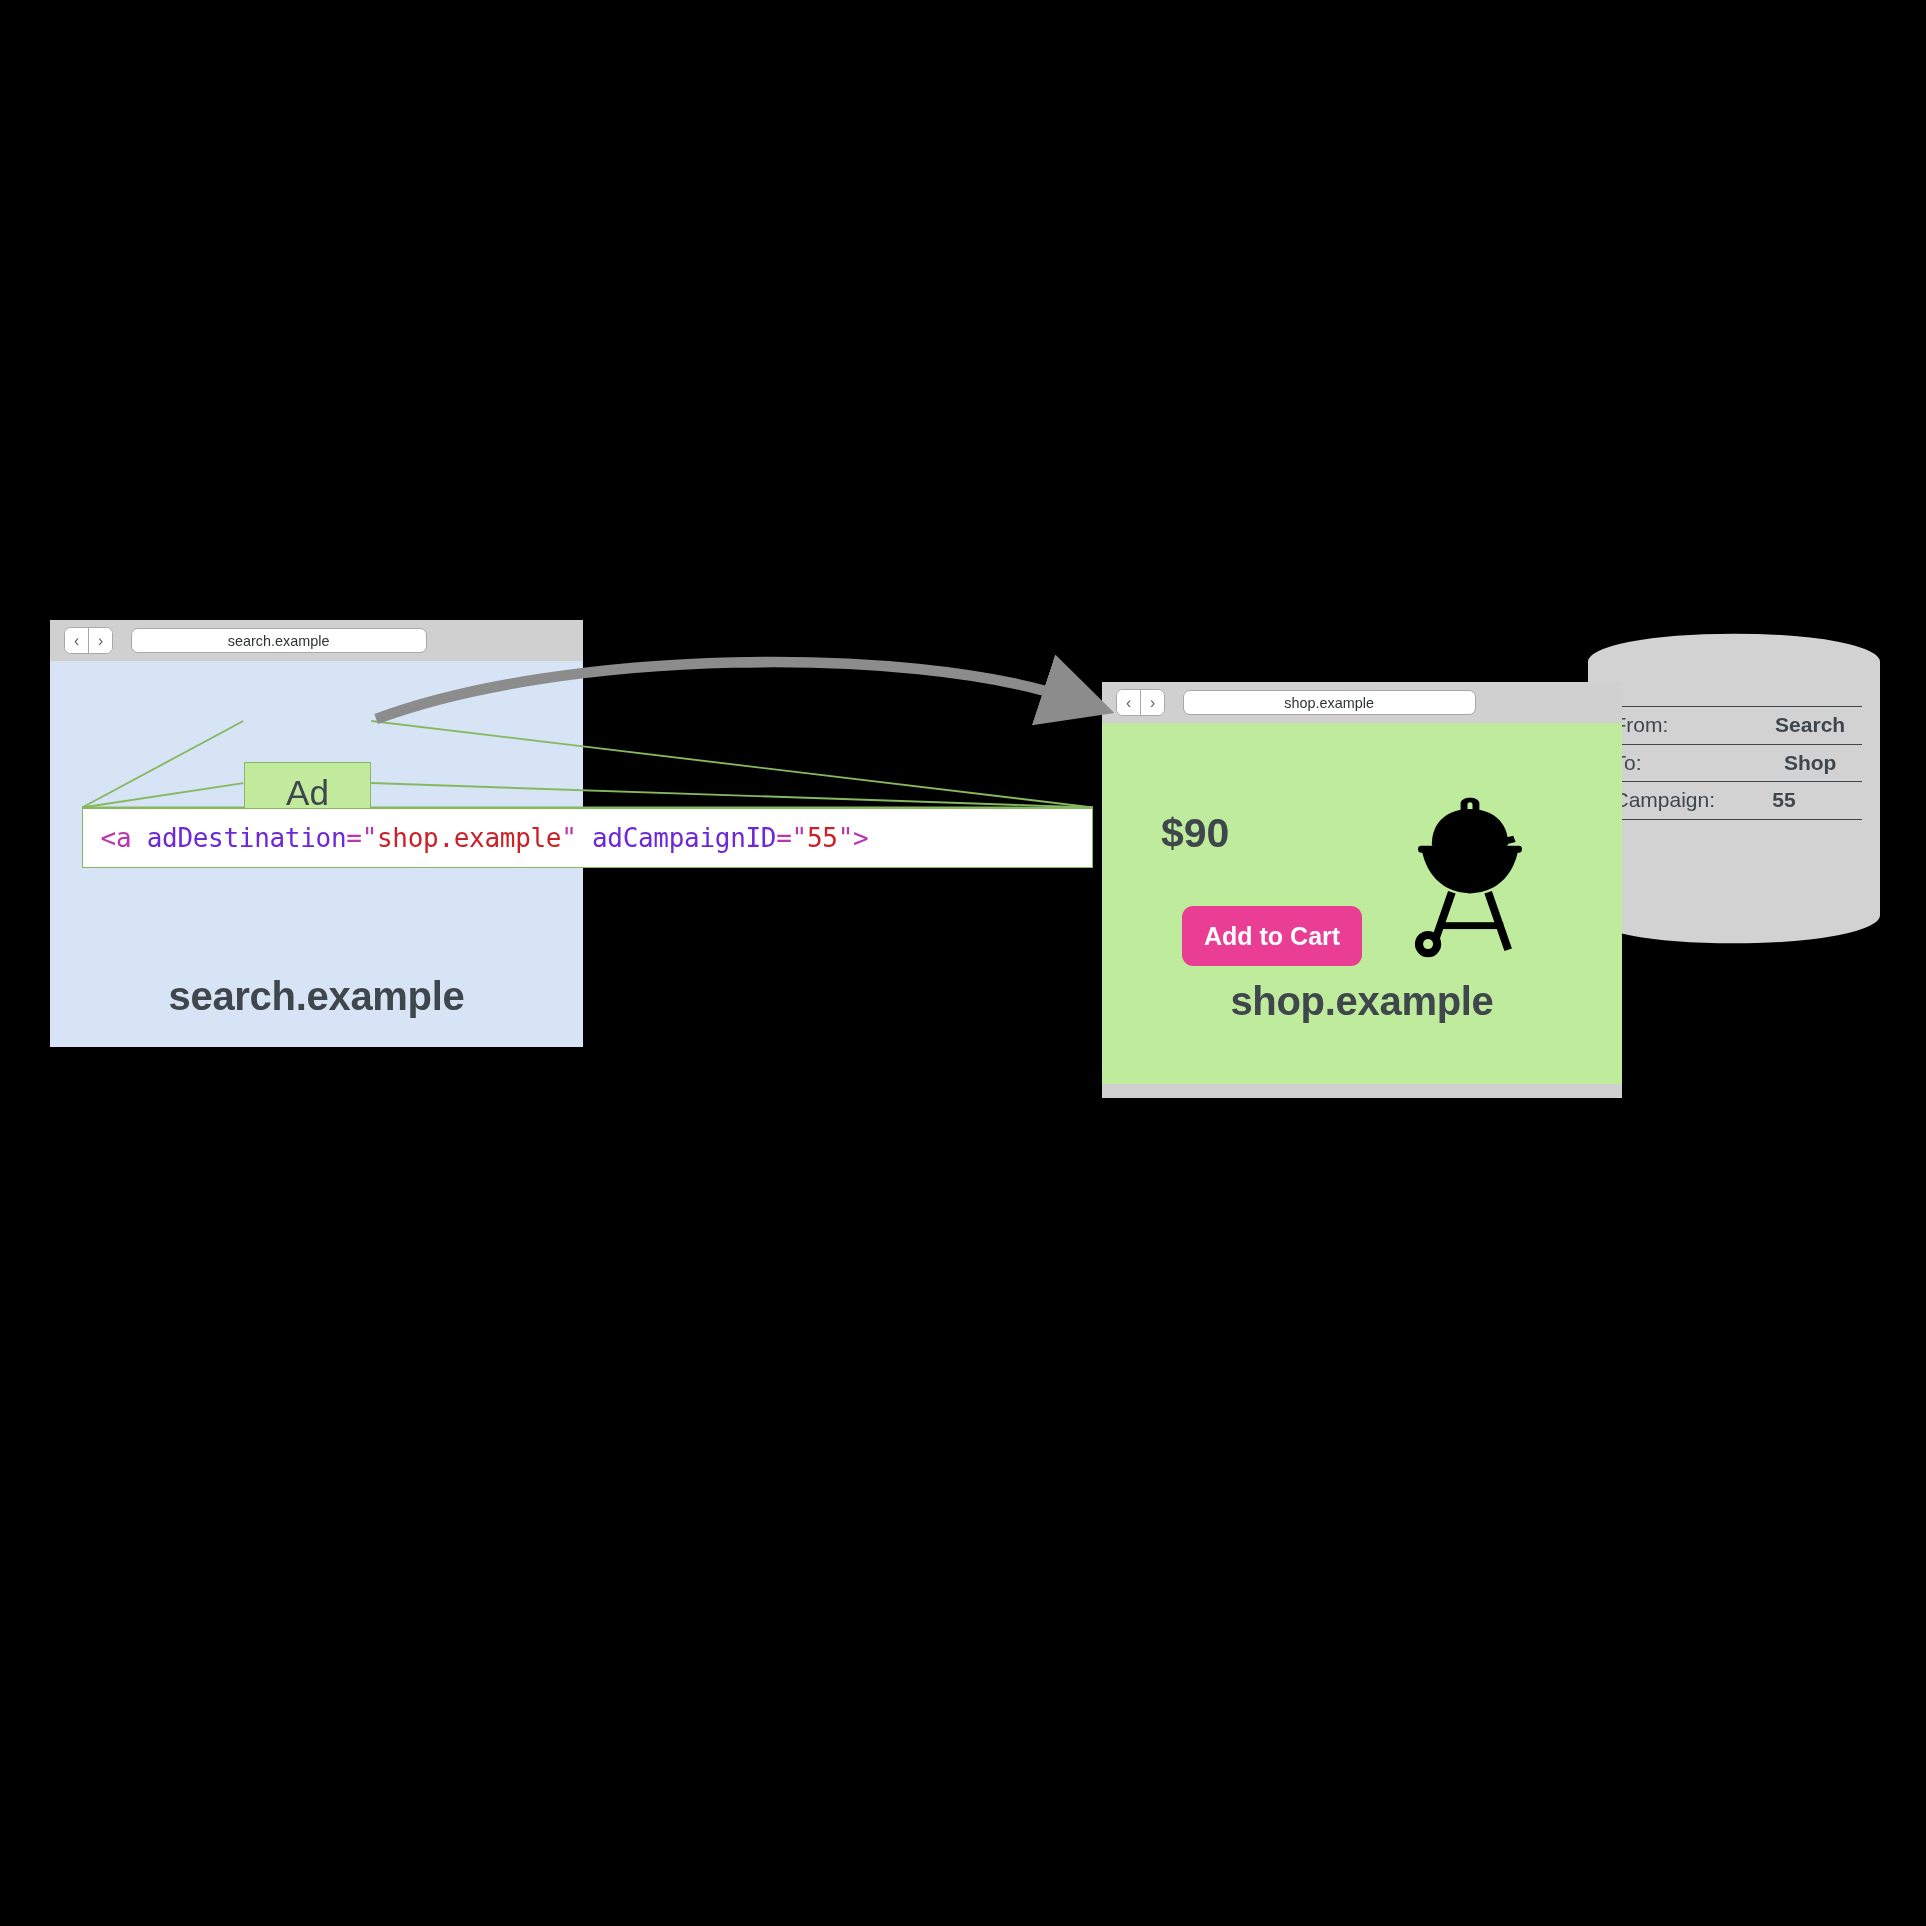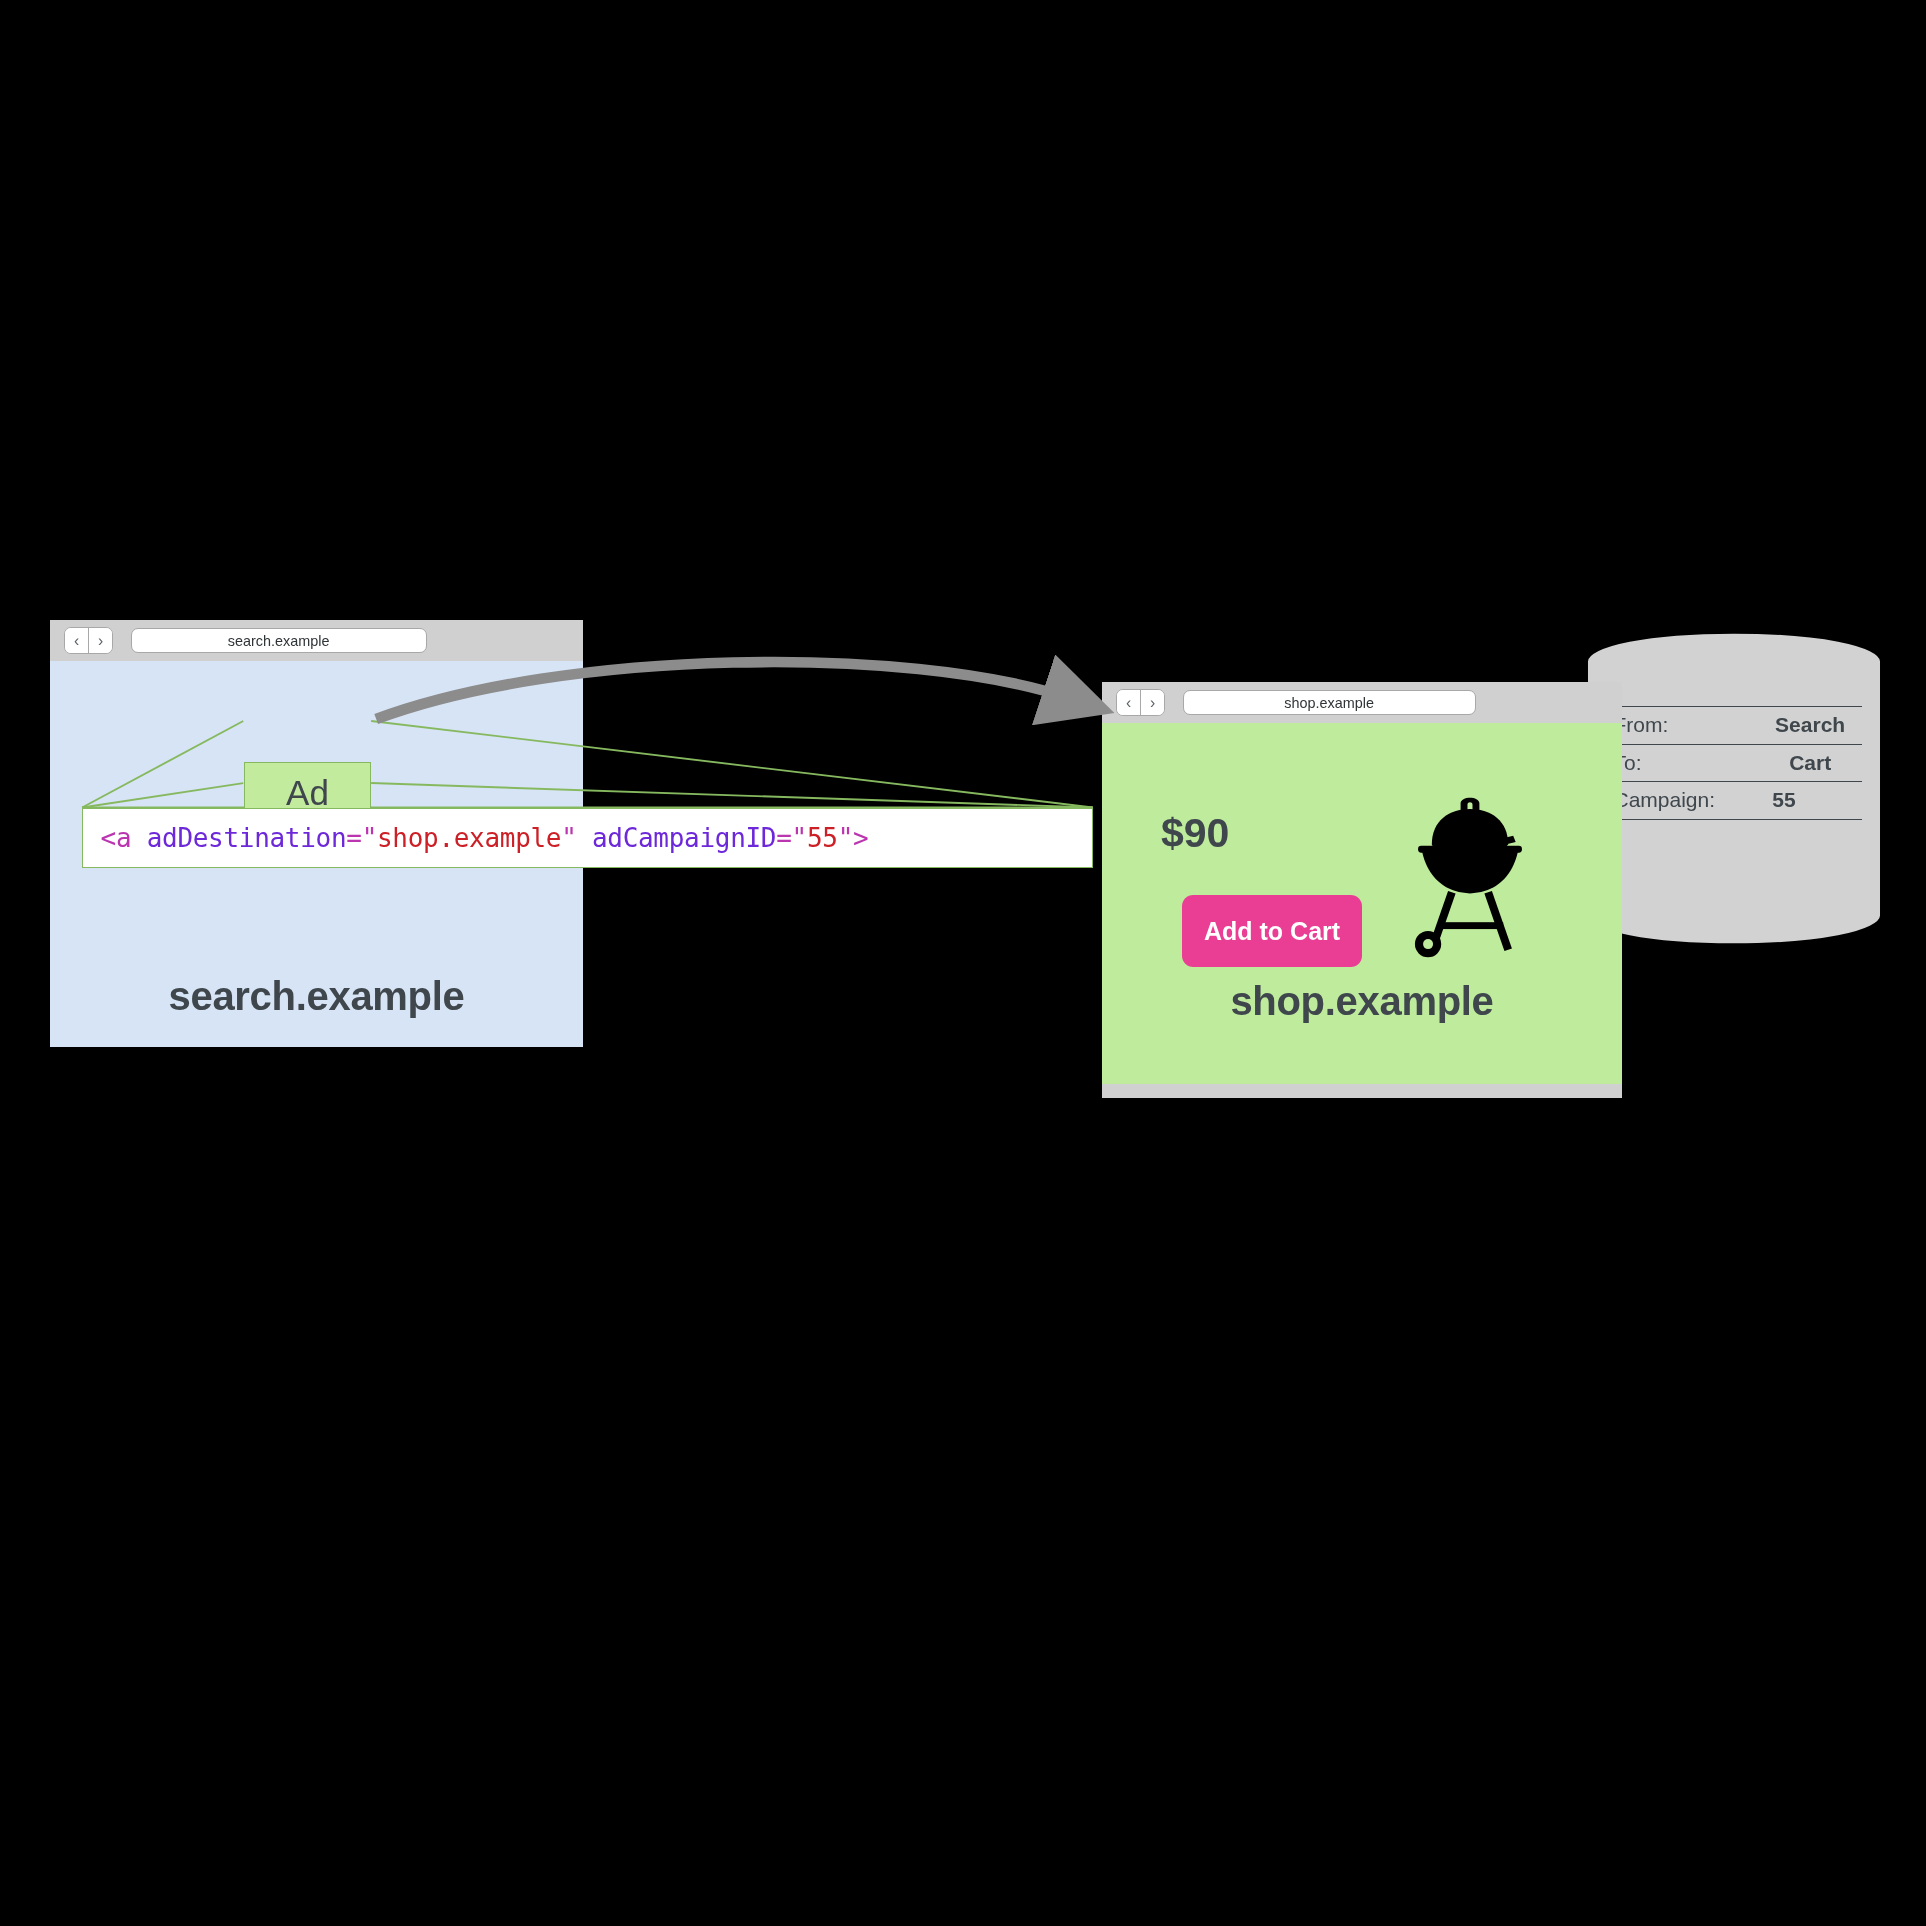--- a/index.html
+++ b/index.html
@@ -169,22 +169,22 @@
     position: absolute;
     left: 59px;
     top: 87px;
     font-size: 41px;
     font-weight: bold;
     color: #3f474d;
   }
   #add-to-cart {
     position: absolute;
     left: 80px;
-    top: 172px;
-    padding: 23px 22px;
+    top: 183px;
+    padding: 17px 22px;
     background: #ea3e95;
     color: #ffffff;
     font-size: 25px;
     font-weight: bold;
     border-radius: 11.3px;
     border: none;
     font-family: "Liberation Sans", sans-serif;
     line-height: 1.05;
   }
   #grill-icon {
@@ -269,21 +269,21 @@
 
     <div id="db-table">
       <table>
         <tbody>
             <tr>
           <td class="k">From:</td>
           <td class="v">Search</td>
         </tr>
         <tr>
           <td class="k">To:</td>
-          <td class="v">Cart</td>
+          <td class="v">Shop</td>
         </tr>
         <tr>
           <td class="k">Campaign:</td>
           <td class="v left">55</td>
         </tr>
       </tbody>
         </table>
     </div>
   </div>
 

